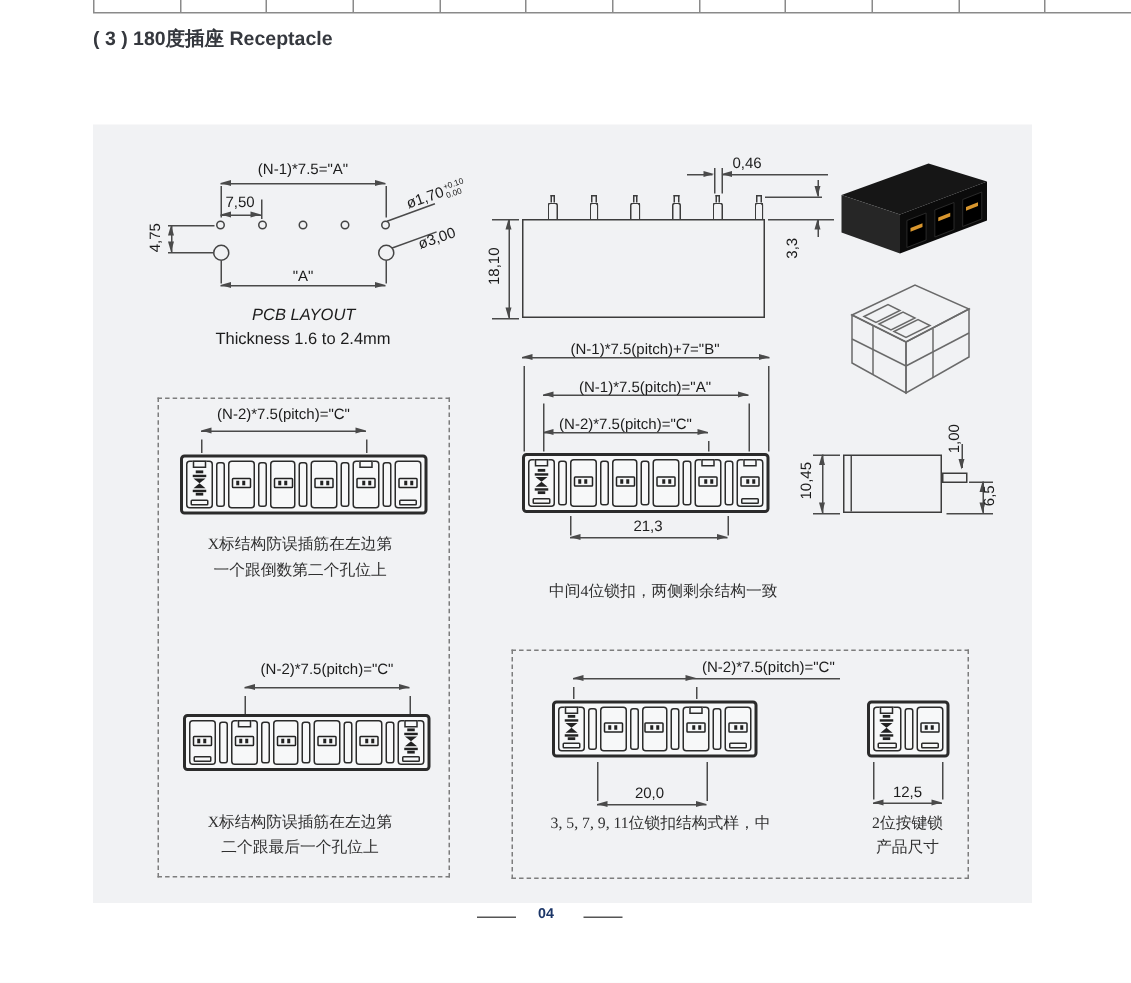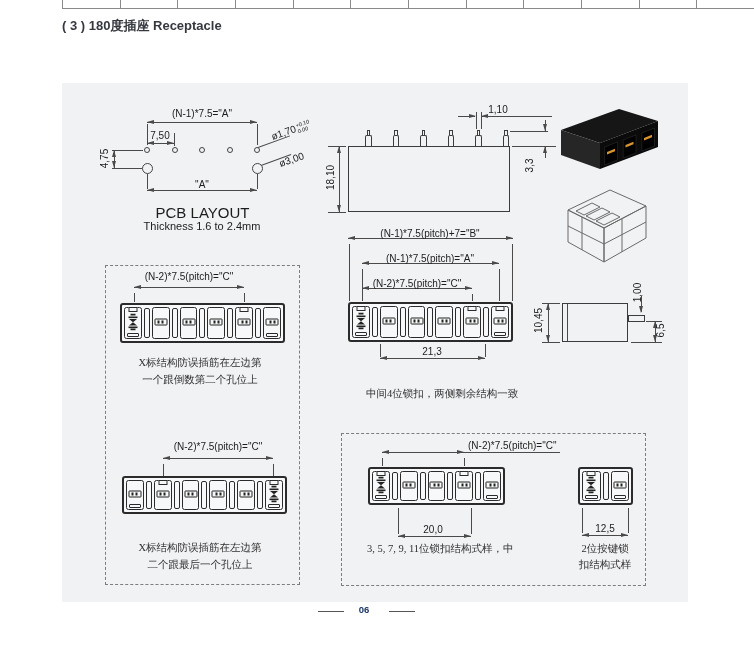--- a/index.html
+++ b/index.html
@@ -175,21 +175,21 @@
   <div class="lbl c" style="left:140px;top:130px;width:40px;">7,50</div>
   <div class="lbl" style="left:270px;top:121px;width:62px;transform:rotate(-19deg);">
     <span>ø1,70</span><span class="tolstack">
         <span>+0.10</span>
         <span>0.00</span>
       </span>
   </div>
   <div class="lbl" style="left:278px;top:150px;width:50px;transform:rotate(-19deg);">ø3,00</div>
   <div class="lbl c" style="left:142px;top:179px;width:120px;">"A"</div>
   <div class="lbl c rot" style="left:84px;top:153px;width:40px;">4,75</div>
-  <div class="lbl c" style="left:130px;top:204px;width:145px;font-size:15px;">PCB LAYOUT</div>
+  <div class="lbl c" style="left:130px;top:204px;width:145px;font-size:11px;font-style:italic;">PCB LAYOUT</div>
   <div class="lbl c" style="left:122px;top:220px;width:160px;font-size:11px;">Thickness 1.6 to 2.4mm</div>
   <div id="pcb-holes">
       <div class="hole" style="left:144px;top:147px;width:6px;height:6px;"></div>
       <div class="hole" style="left:171.5px;top:147px;width:6px;height:6px;"></div>
       <div class="hole" style="left:199px;top:147px;width:6px;height:6px;"></div>
       <div class="hole" style="left:226.5px;top:147px;width:6px;height:6px;"></div>
       <div class="hole" style="left:254px;top:147px;width:6px;height:6px;"></div>
       <div class="hole" style="left:141.5px;top:162.5px;width:11px;height:11px;"></div>
       <div class="hole" style="left:251.5px;top:162.5px;width:11px;height:11px;"></div>
     </div>
@@ -202,21 +202,21 @@
       <div class="pintip" style="left:394.25px;top:130px;width:3.5px;height:5px;"></div>
       <div class="pinbody" style="left:420.25px;top:135px;width:6.5px;height:11px;"></div>
       <div class="pintip" style="left:421.75px;top:130px;width:3.5px;height:5px;"></div>
       <div class="pinbody" style="left:447.75px;top:135px;width:6.5px;height:11px;"></div>
       <div class="pintip" style="left:449.25px;top:130px;width:3.5px;height:5px;"></div>
       <div class="pinbody" style="left:475.25px;top:135px;width:6.5px;height:11px;"></div>
       <div class="pintip" style="left:476.75px;top:130px;width:3.5px;height:5px;"></div>
       <div class="pinbody" style="left:502.75px;top:135px;width:6.5px;height:11px;"></div>
       <div class="pintip" style="left:504.25px;top:130px;width:3.5px;height:5px;"></div>
     </div>
-  <div class="lbl c" style="left:478px;top:104px;width:40px;">1,10</div>
+  <div class="lbl c" style="left:478px;top:104px;width:40px;">0,46</div>
   <div class="lbl c rot" style="left:310px;top:172px;width:40px;">18,10</div>
   <div class="lbl c rot" style="left:509px;top:160px;width:40px;">3,3</div>
 
   <svg style="position:absolute;left:558px;top:104px;" width="104" height="70">
     <polygon points="3,26 61,5 100,17 42,39" fill="#161616"></polygon>
     <polygon points="3,26 42,39 42,65 3,51" fill="#262626"></polygon>
     <polygon points="42,39 100,17 100,43 42,65" fill="#0b0b0b"></polygon>
     <polygon points="46.6,43 59.4,38 59.4,56 46.6,61" fill="#000" stroke="#2e2e2e" stroke-width="0.6"></polygon>
     <polygon points="49,48 57,44.8 57,47.3 49,50.5" fill="#d8962e"></polygon>
     <polygon points="65.2,36 78,31 78,49 65.2,54" fill="#000" stroke="#2e2e2e" stroke-width="0.6"></polygon>
@@ -259,21 +259,21 @@
   <div class="lbl c" style="left:158px;top:441px;width:120px;">(N-2)*7.5(pitch)="C"</div>
   <div class="cap c" style="left:130px;top:541px;width:140px;">X标结构防误插筋在左边第</div>
   <div class="cap c" style="left:130px;top:558px;width:140px;">二个跟最后一个孔位上</div>
 
   <div class="lbl" style="left:468px;top:440px;">(N-2)*7.5(pitch)="C"</div>
   <div class="lbl c" style="left:413px;top:524px;width:40px;">20,0</div>
   <div class="cap" style="left:367px;top:542px;">3, 5, 7, 9, 11位锁扣结构式样，中</div>
 
   <div class="lbl c" style="left:585px;top:523px;width:40px;">12,5</div>
   <div class="cap c" style="left:555px;top:542px;width:100px;">2位按键锁</div>
-  <div class="cap c" style="left:555px;top:558px;width:100px;">扣结构式样</div>
+  <div class="cap c" style="left:555px;top:558px;width:100px;">产品尺寸</div>
 
   <div class="connector" id="conn-x" style="left:120px;top:303px;width:165px;height:40px;">
       <div class="cell" style="">
         <div class="tab" style=""></div>
         <div class="cellmid" style="">
           <svg width="11" height="17" viewBox="0 0 11 17">
             <rect x="3" y="0" width="5" height="2" fill="#222"></rect>
             <rect x="1" y="3" width="9" height="1.6" fill="#222"></rect>
             <path d="M1.5,5.5 L9.5,5.5 L5.5,8.7 Z" fill="#222"></path>
             <path d="M5.5,8.7 L1.5,12 L9.5,12 Z" fill="#222"></path>
@@ -533,16 +533,16 @@
           <div class="slot" style="">
             <div class="tick" style=""></div>
             <div class="tick" style=""></div>
           </div>
         </div>
         <div class="flange" style=""></div>
       </div>
     </div>
 
   <div class="footer-dash" style="left:318px;top:611px;width:26px;"></div>
-  <div class="footer-num" style="left:344px;top:604px;width:40px;">06</div>
+  <div class="footer-num" style="left:344px;top:604px;width:40px;">04</div>
   <div class="footer-dash" style="left:389px;top:611px;width:26px;"></div>
 
 </div>
 
 </body></html>

